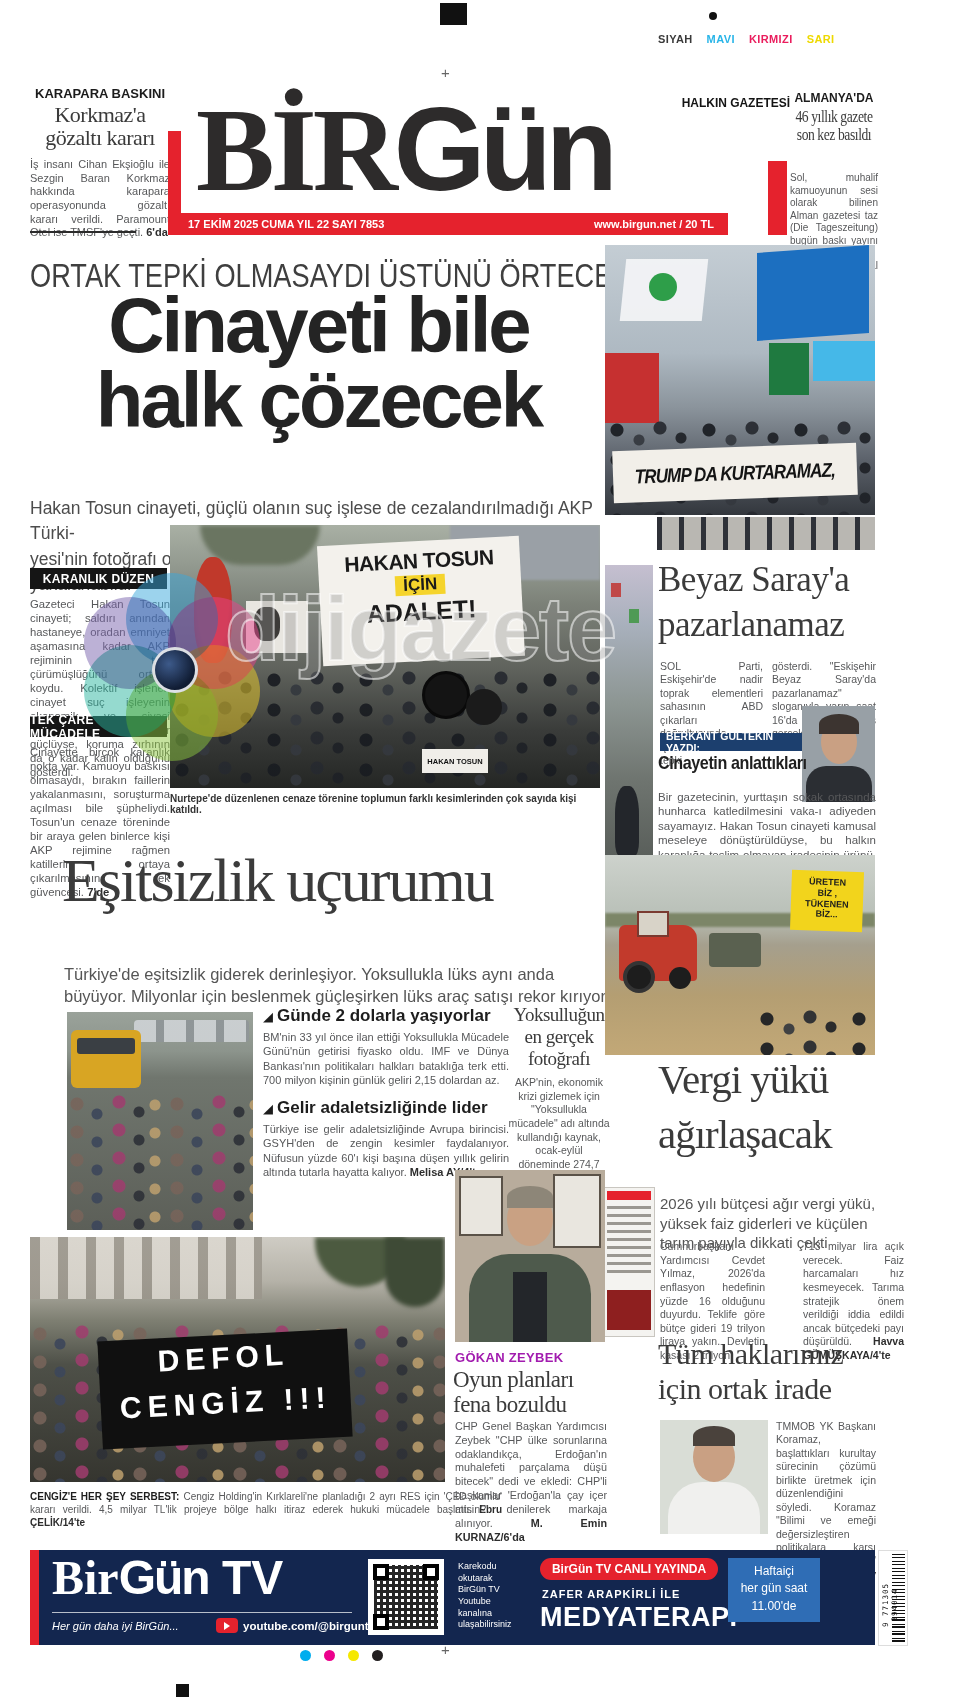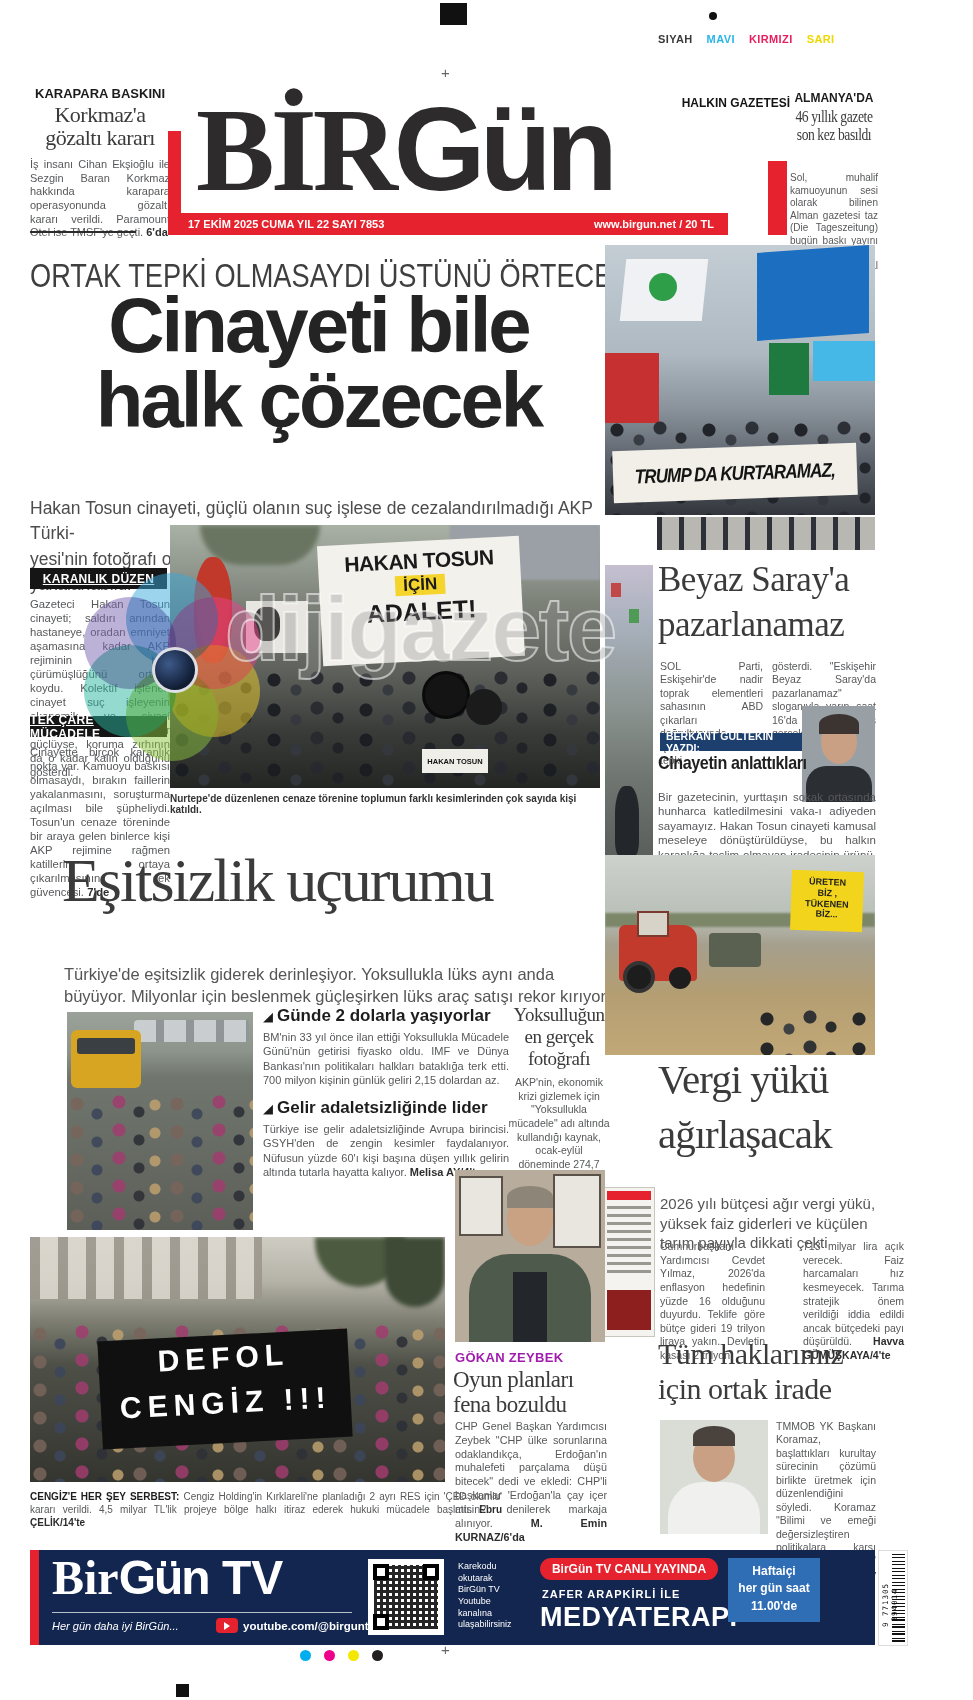--- a/index.html
+++ b/index.html
@@ -5,21 +5,21 @@
   html,body{margin:0;padding:0;background:#fff;}
   body{font-family:"Liberation Sans","DejaVu Sans",sans-serif;color:#222;}
   #page{position:relative;width:973px;height:1700px;background:#fff;overflow:hidden;}
   .abs{position:absolute;}
   .serif{font-family:"Liberation Serif","DejaVu Serif",serif;}
   .c{text-align:center;}
   .pre{white-space:pre-line;}
   .hl{color:#3b3b3b;letter-spacing:-0.5px;}
   .bodytxt{font-size:11px;line-height:1.24;color:#57585a;text-align:justify;}
   b.ref{color:#2d2d2d;}
-  .lbl{background:#151515;color:#fff;font-weight:700;display:flex;align-items:center;justify-content:center;font-size:12px;letter-spacing:.3px;text-decoration:underline;}
+  .lbl{background:#151515;color:#fff;font-weight:700;display:flex;align-items:center;justify-content:center;font-size:12px;letter-spacing:.3px;}
   .ph{position:absolute;overflow:hidden;}
   .crowd{background-image:
     radial-gradient(circle 7px at 12px 10px, rgba(25,28,33,.92) 6px, transparent 7px),
     radial-gradient(circle 6px at 34px 20px, rgba(52,56,62,.92) 5px, transparent 6px),
     radial-gradient(circle 7px at 55px 8px, rgba(38,41,47,.92) 6px, transparent 7px),
     radial-gradient(circle 6px at 76px 18px, rgba(30,33,38,.92) 5px, transparent 6px);
     background-size:92px 30px;}
   .crowd2{background-image:
     radial-gradient(circle 7px at 10px 9px, rgba(120,100,90,.85) 6px, transparent 7px),
     radial-gradient(circle 6px at 30px 19px, rgba(60,70,90,.9) 5px, transparent 6px),
@@ -279,21 +279,21 @@
     </div>
     <div class="abs pre" style="left:428px;top:11px;width:80px;font-size:9px;line-height:1.3;color:#fff;">Karekodu
 okutarak
 BirGün TV
 Youtube
 kanalına
 ulaşabilirsiniz</div>
     <div class="abs" style="left:510px;top:8px;width:178px;height:22px;background:#e5222d;border-radius:11px;color:#fff;font-weight:800;font-size:12px;display:flex;align-items:center;justify-content:center;">BirGün TV CANLI YAYINDA</div>
     <div class="abs" style="left:512px;top:38px;color:#fff;font-weight:700;font-size:11px;letter-spacing:1px;">ZAFER ARAPKİRLİ İLE</div>
     <div class="abs" style="left:510px;top:52px;color:#fff;font-weight:900;font-size:27px;letter-spacing:.5px;">MEDYATERAPİ</div>
-    <div class="abs pre c" style="left:698px;top:8px;width:92px;height:64px;background:#2f6db5;color:#fff;font-weight:700;font-size:12px;line-height:1.45;padding-top:5px;box-sizing:border-box;">Haftaiçi
+    <div class="abs pre c" style="left:698px;top:8px;width:92px;height:64px;background:#2f6db5;color:#fff;font-weight:400;font-size:12px;line-height:1.45;padding-top:5px;box-sizing:border-box;">Haftaiçi
 her gün saat
 11.00'de</div>
   </div>
 
   <div class="abs" style="left:878px;top:1550px;width:30px;height:96px;background:#fff;border:1px solid #ddd;box-sizing:border-box;">
     <div class="abs" style="left:13px;top:3px;right:2px;bottom:3px;background:repeating-linear-gradient(0deg,#111 0 1.5px,transparent 1.5px 3px,#111 3px 4px,transparent 4px 7px);"></div>
     <div class="abs" style="left:-29px;top:45px;width:80px;transform:rotate(-90deg);font-family:'DejaVu Sans Mono',monospace;font-size:7.5px;letter-spacing:1px;color:#111;text-align:center;">9 771305 894014</div>
   </div>
 
 </div>

